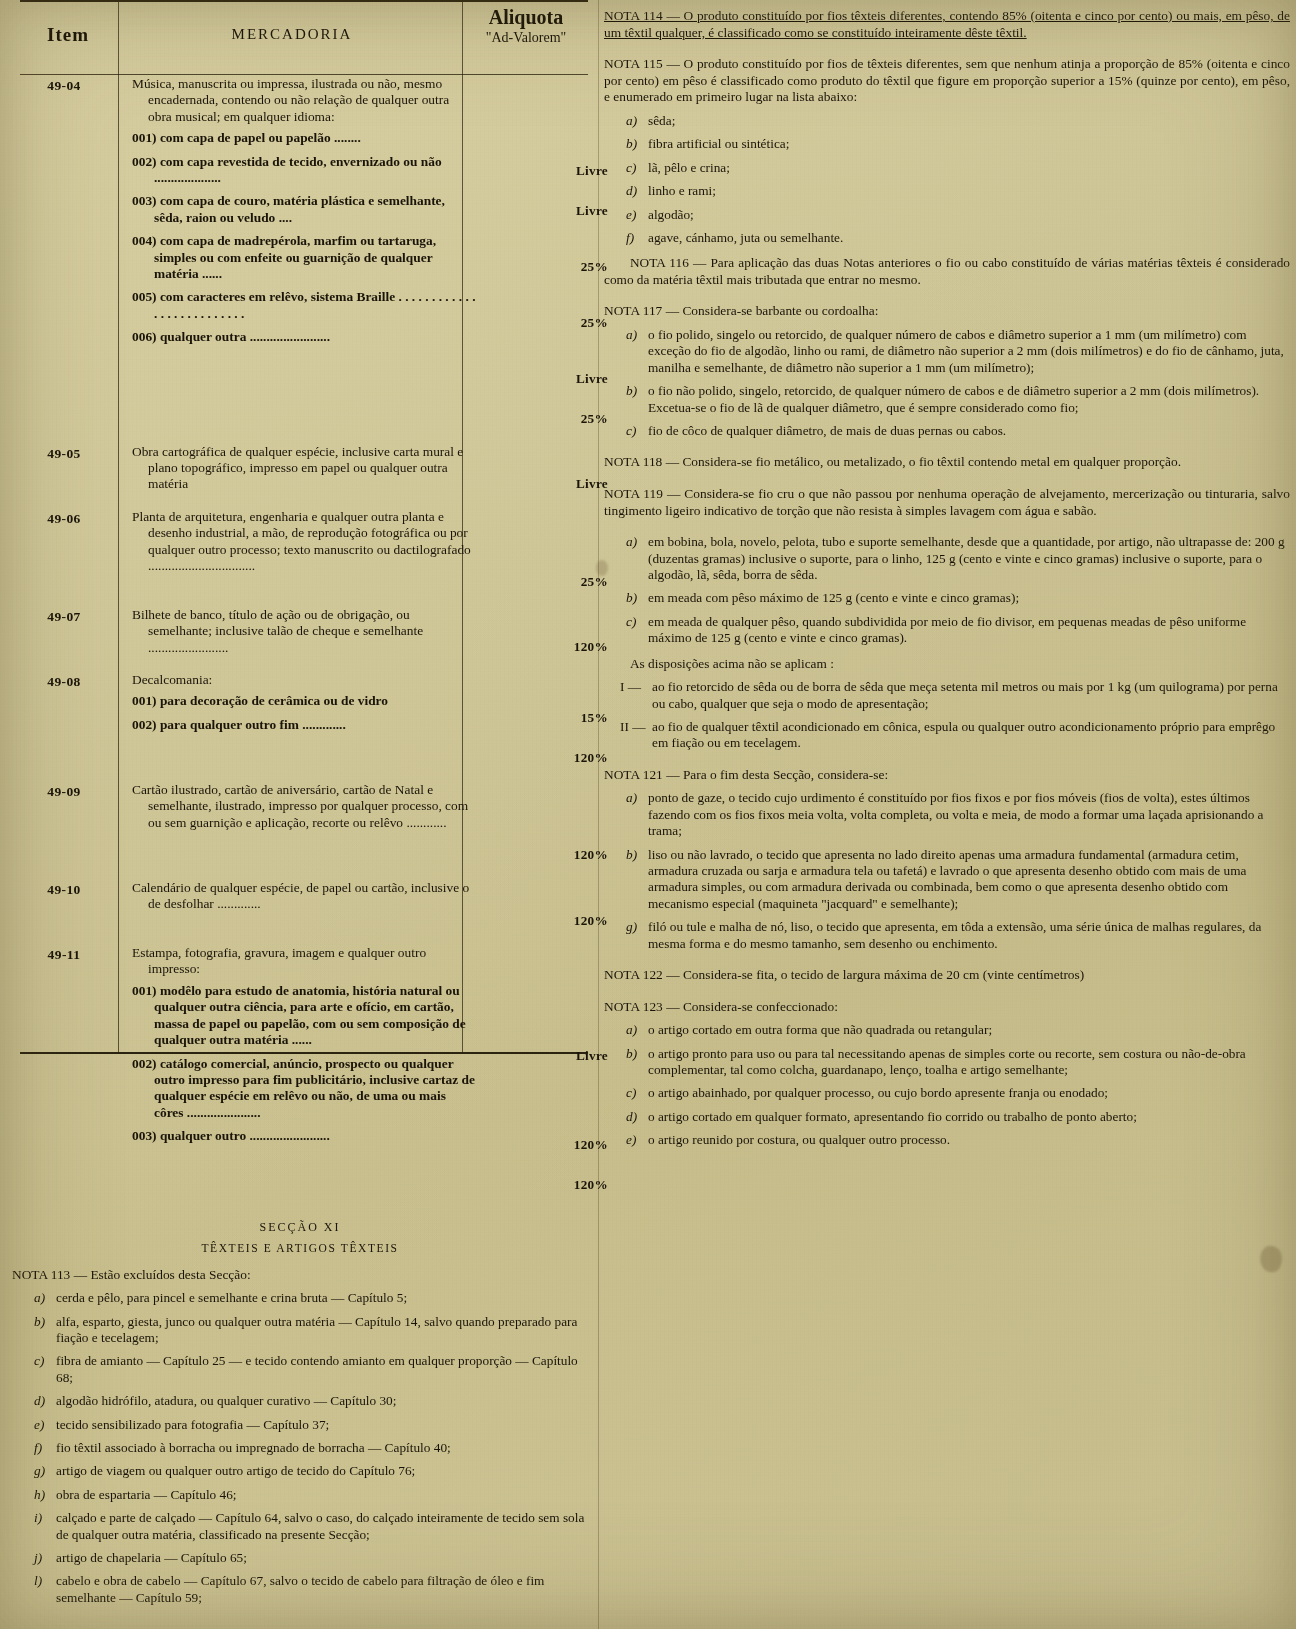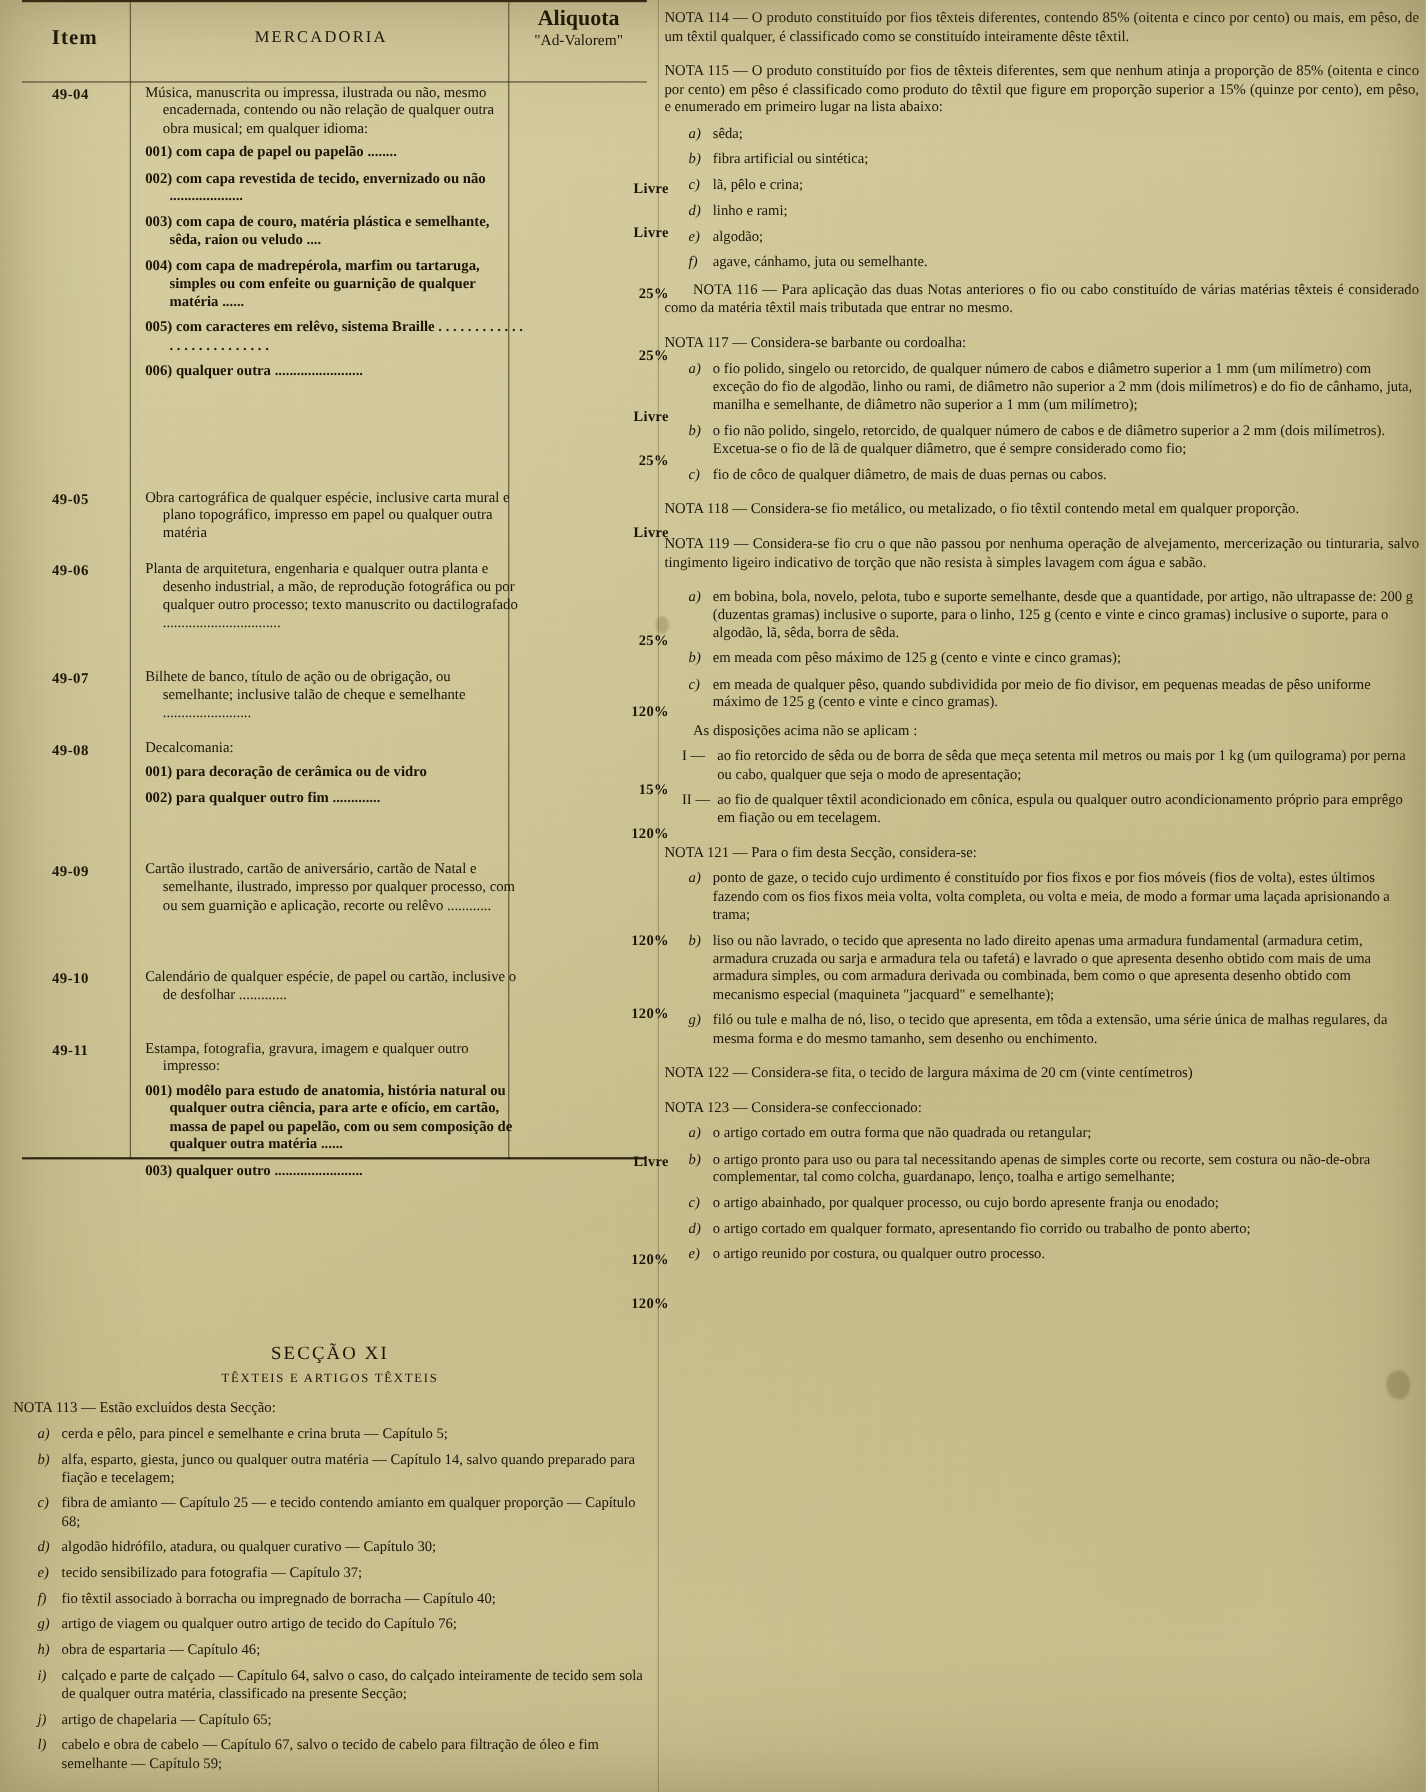--- a/index.html
+++ b/index.html
@@ -161,21 +161,21 @@
   .rate-line { display: block; }
   .rate-sp { display: block; height: 16.4px; }
   .hang { display: block; padding-left: 16px; text-indent: -16px; }
 
   
   .section {
     margin: 26px 0 0 0;
     text-align: center;
   }
   .section .s-title {
-    font-size: 17px;
+    font-size: 12px;
     letter-spacing: 2px;
     font-family: "Liberation Serif", serif;
   }
   .section .s-sub {
     font-size: 11.5px;
     letter-spacing: 1.6px;
     margin-top: 7px;
     font-variant: small-caps;
   }
 
@@ -216,21 +216,21 @@
     margin-top: 9px;
     text-indent: 26px;
     font-size: 13.3px;
     line-height: 16.5px;
     text-align: justify;
   }
   .left-notes { margin-left: 6px; margin-right: 4px; }
 
   
   .col-right .note { margin-top: 15px; }
-  .col-right .note:first-child { margin-top: 2px; }
+  .col-right .note:first-child { margin-top: 2px; text-decoration: underline; }
 
   .smudge {
     position: absolute;
     right: 14px;
     top: 1246px;
     width: 22px;
     height: 26px;
     background: rgba(90,74,35,0.28);
     border-radius: 45% 55% 40% 60%;
     transform: rotate(12deg);
@@ -385,20 +385,21 @@
             <span class="rate-sp"></span>
             <span class="rate-sp"></span>
             <span class="rate-line">120%</span>
           </div>
         </div>
         <div class="row" style="margin-top: 16px;">
           <div class="c-item">49-11</div>
           <div class="c-desc">
             <span class="hang">Estampa, fotografia, gravura, imagem e qualquer outro impresso:</span>
             <span class="sub first"><span>001)</span> <span>modêlo para estudo de anatomia, história natural ou qualquer outra ciência, para arte e ofício, em cartão, massa de papel ou papelão, com ou sem composição de qualquer outra matéria ......</span></span>
+            <span class="sub"><span>002)</span> <span>catálogo comercial, anúncio, prospecto ou qualquer outro impresso para fim publicitário, inclusive cartaz de qualquer espécie em relêvo ou não, de uma ou mais côres ......................</span></span>
             <span class="sub"><span>003)</span> <span>qualquer outro ........................</span></span>
           </div>
           <div class="c-rate">
             <span class="rate-sp"></span>
             <span class="rate-sp"></span>
             <span class="rate-sp" style="height: 5px;"></span>
             <span class="rate-sp"></span>
             <span class="rate-sp"></span>
             <span class="rate-sp"></span>
             <span class="rate-sp"></span>

